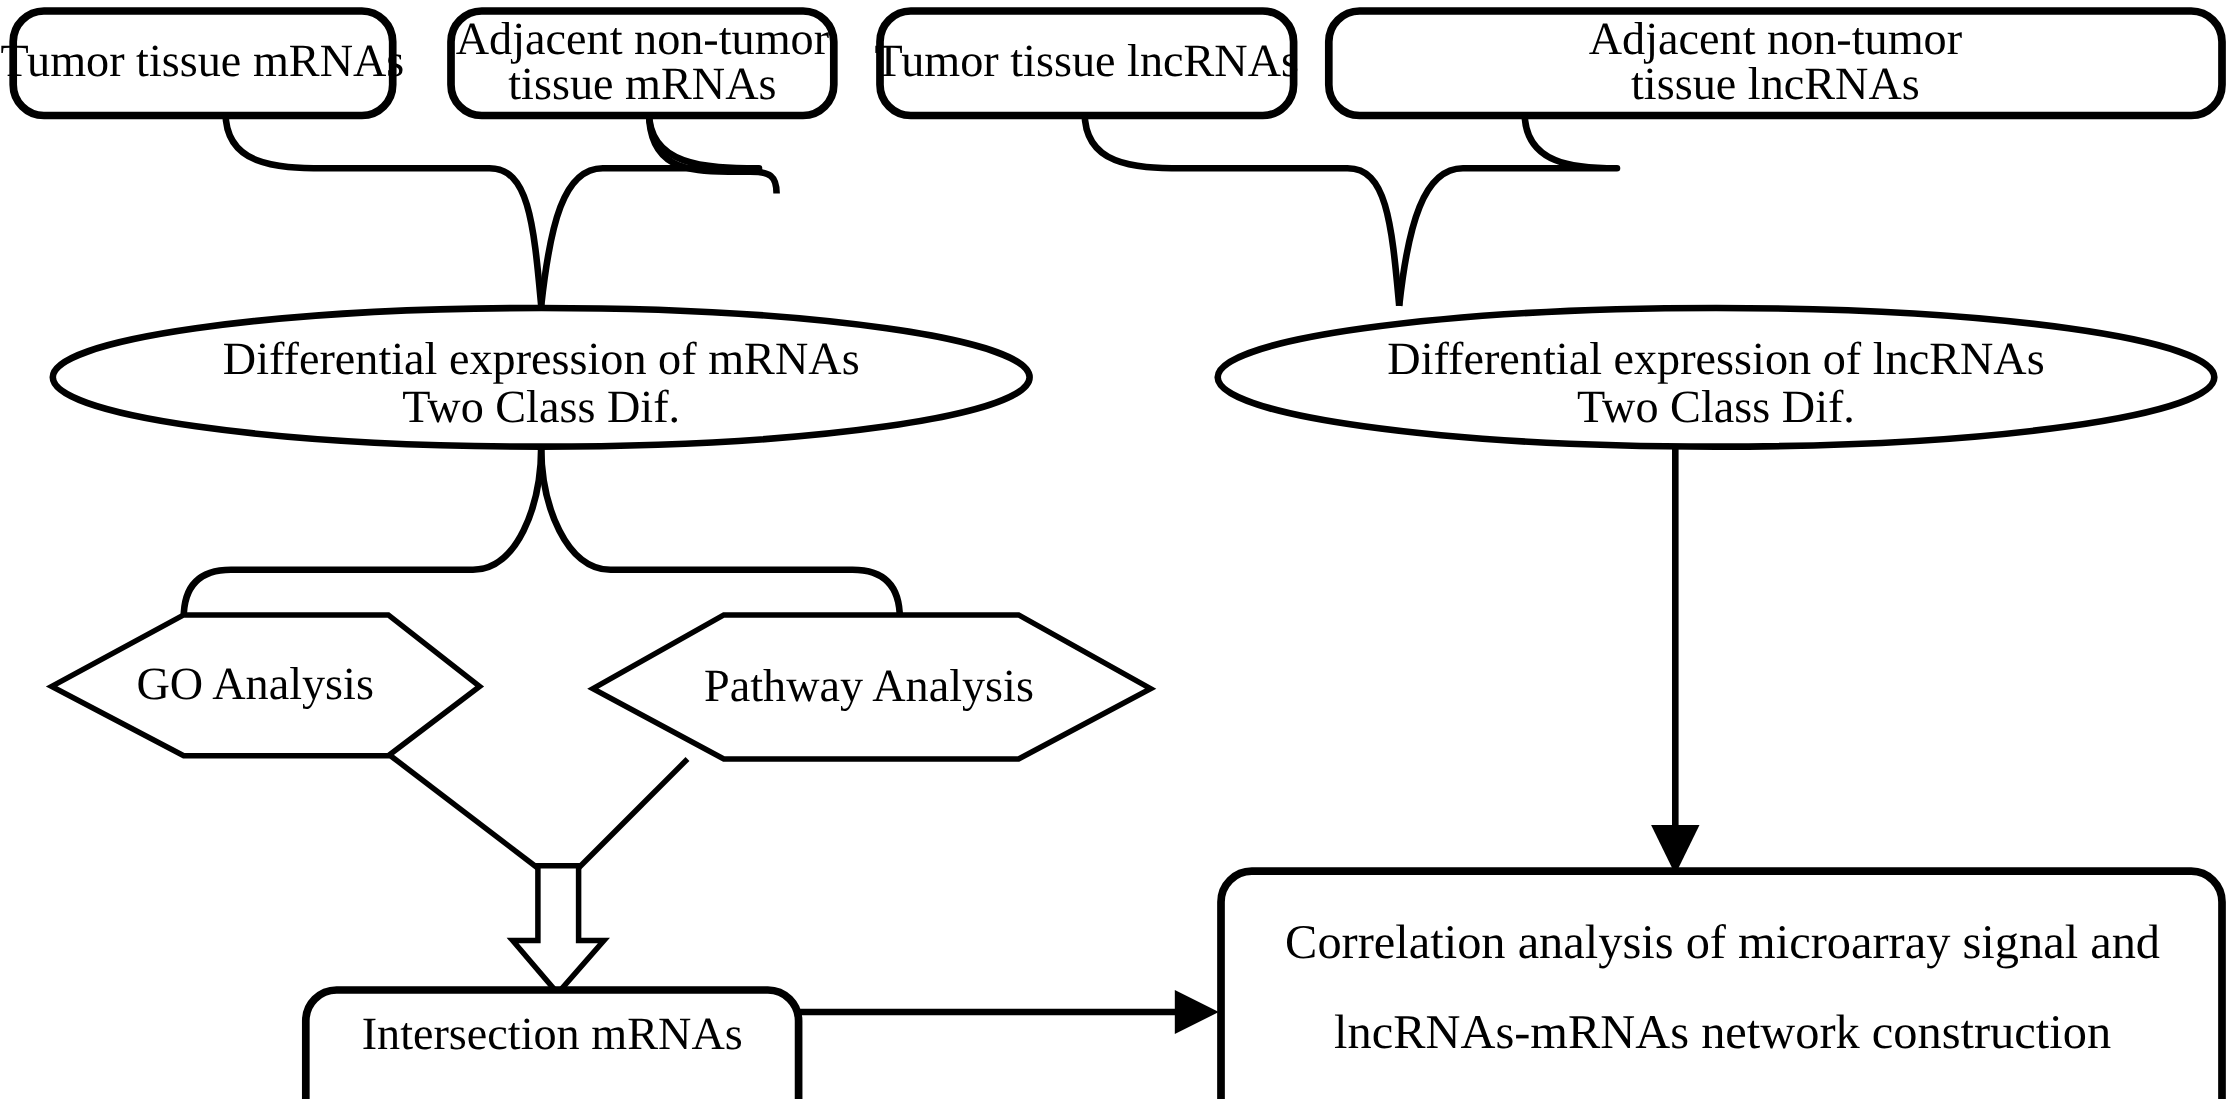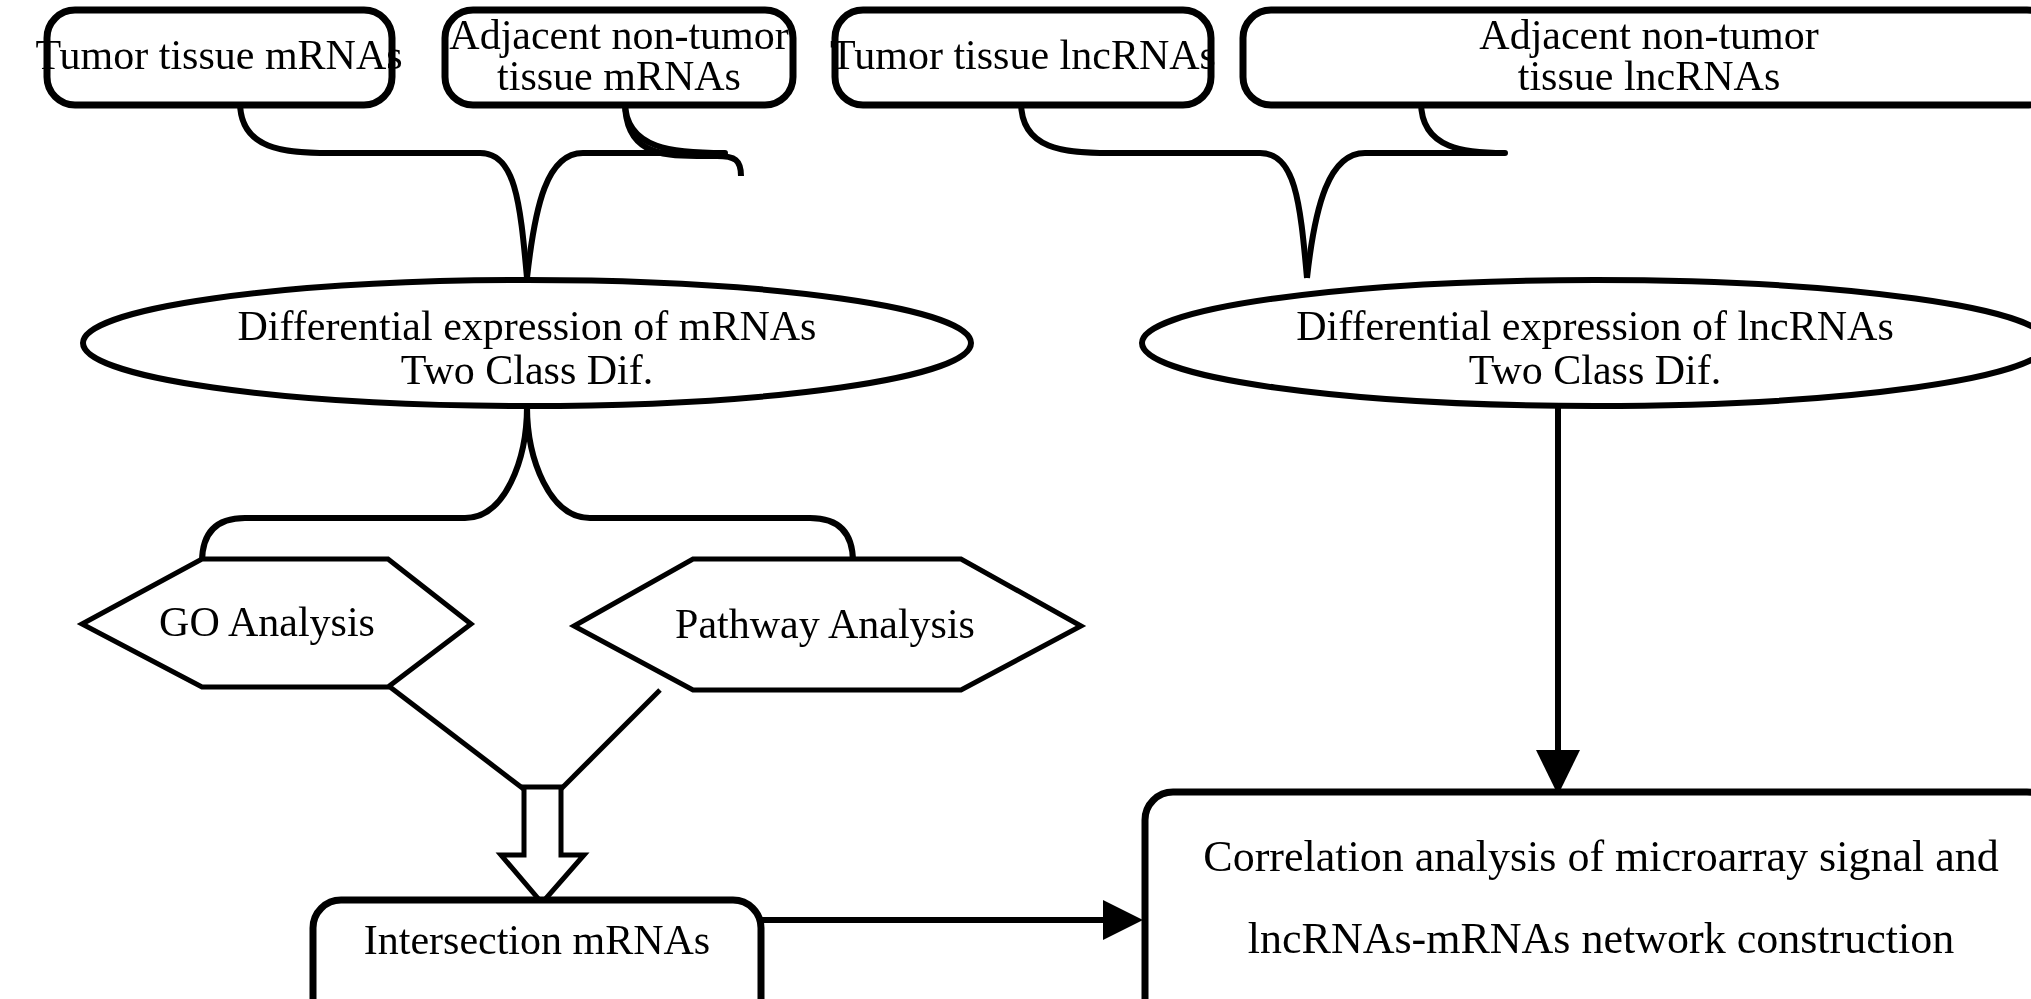--- a/index.html
+++ b/index.html
@@ -12,21 +12,20 @@
     width: 2031px;
     height: 999px;
     overflow: hidden;
     font-family: "Liberation Serif", "DejaVu Serif", serif;
   }
   #flowchart-root {
     position: relative;
     width: 1769px;
     height: 999px;
     background: #ffffff;
-    padding-left: 35px;
   }
   svg#flow-svg {
     display: block;
     width: 2031px;
     height: 999px;
   }
   .node-shape {
     fill: #ffffff;
     stroke: #000000;
     stroke-width: 7;

